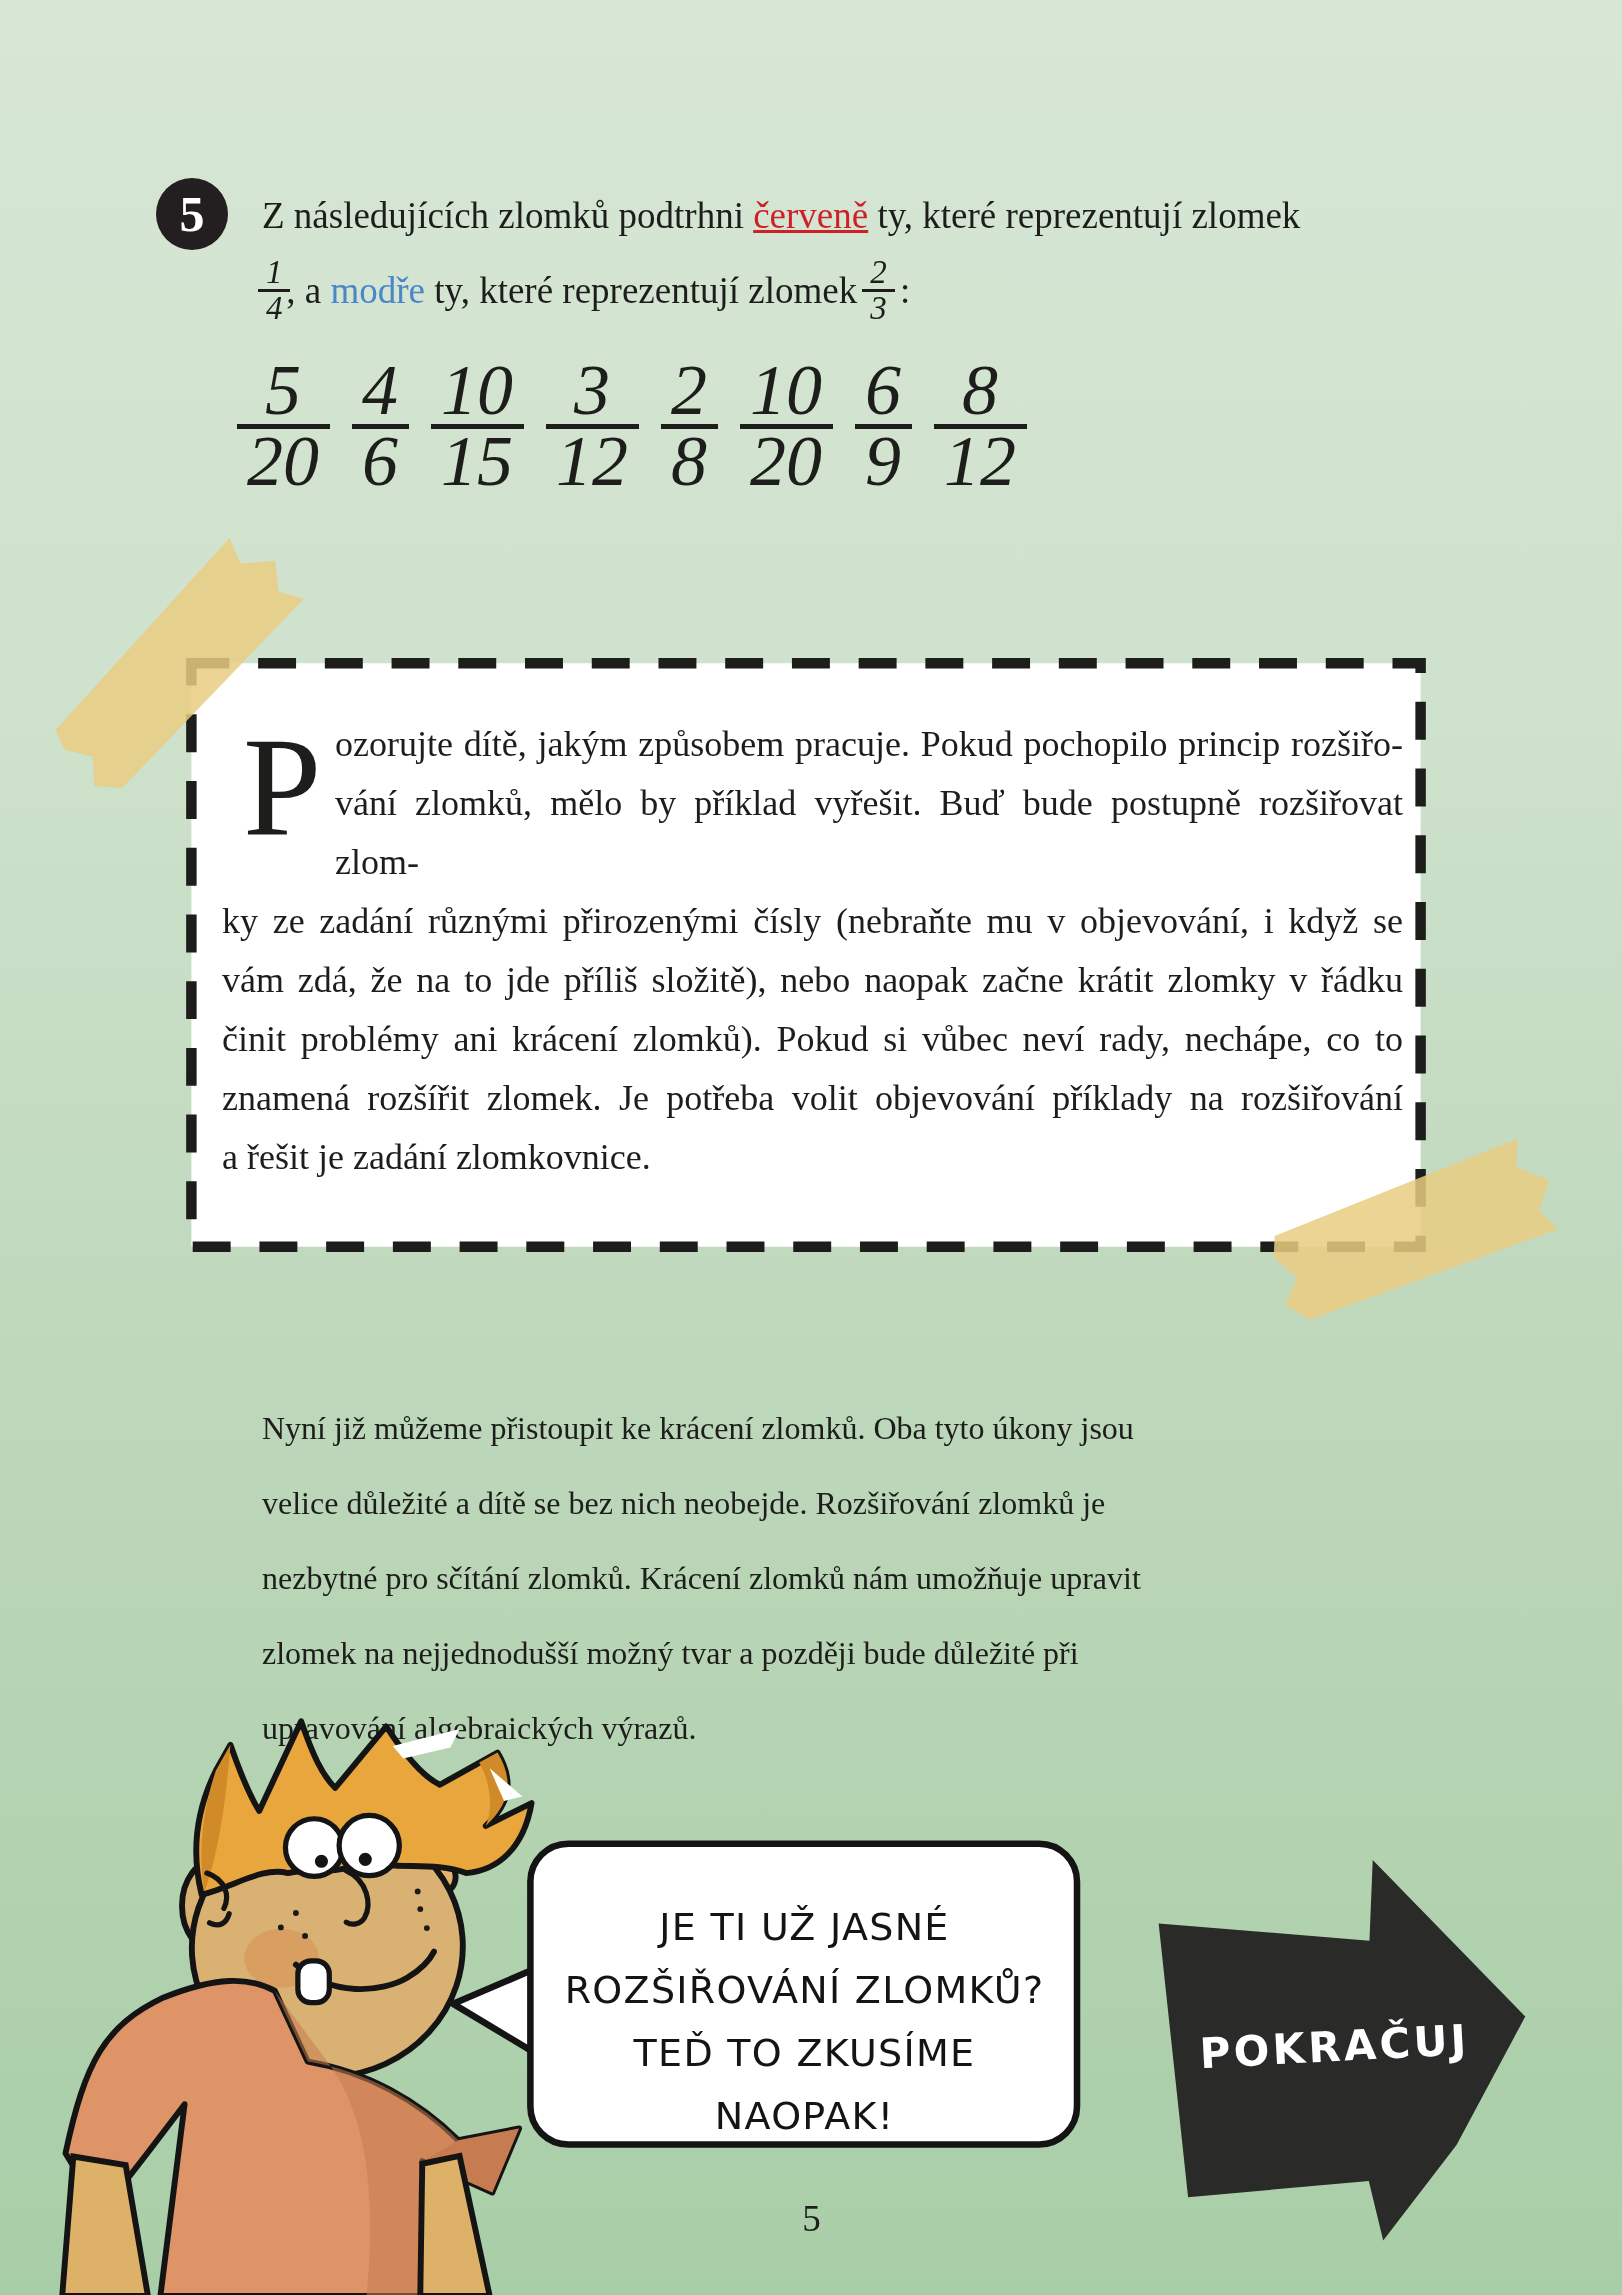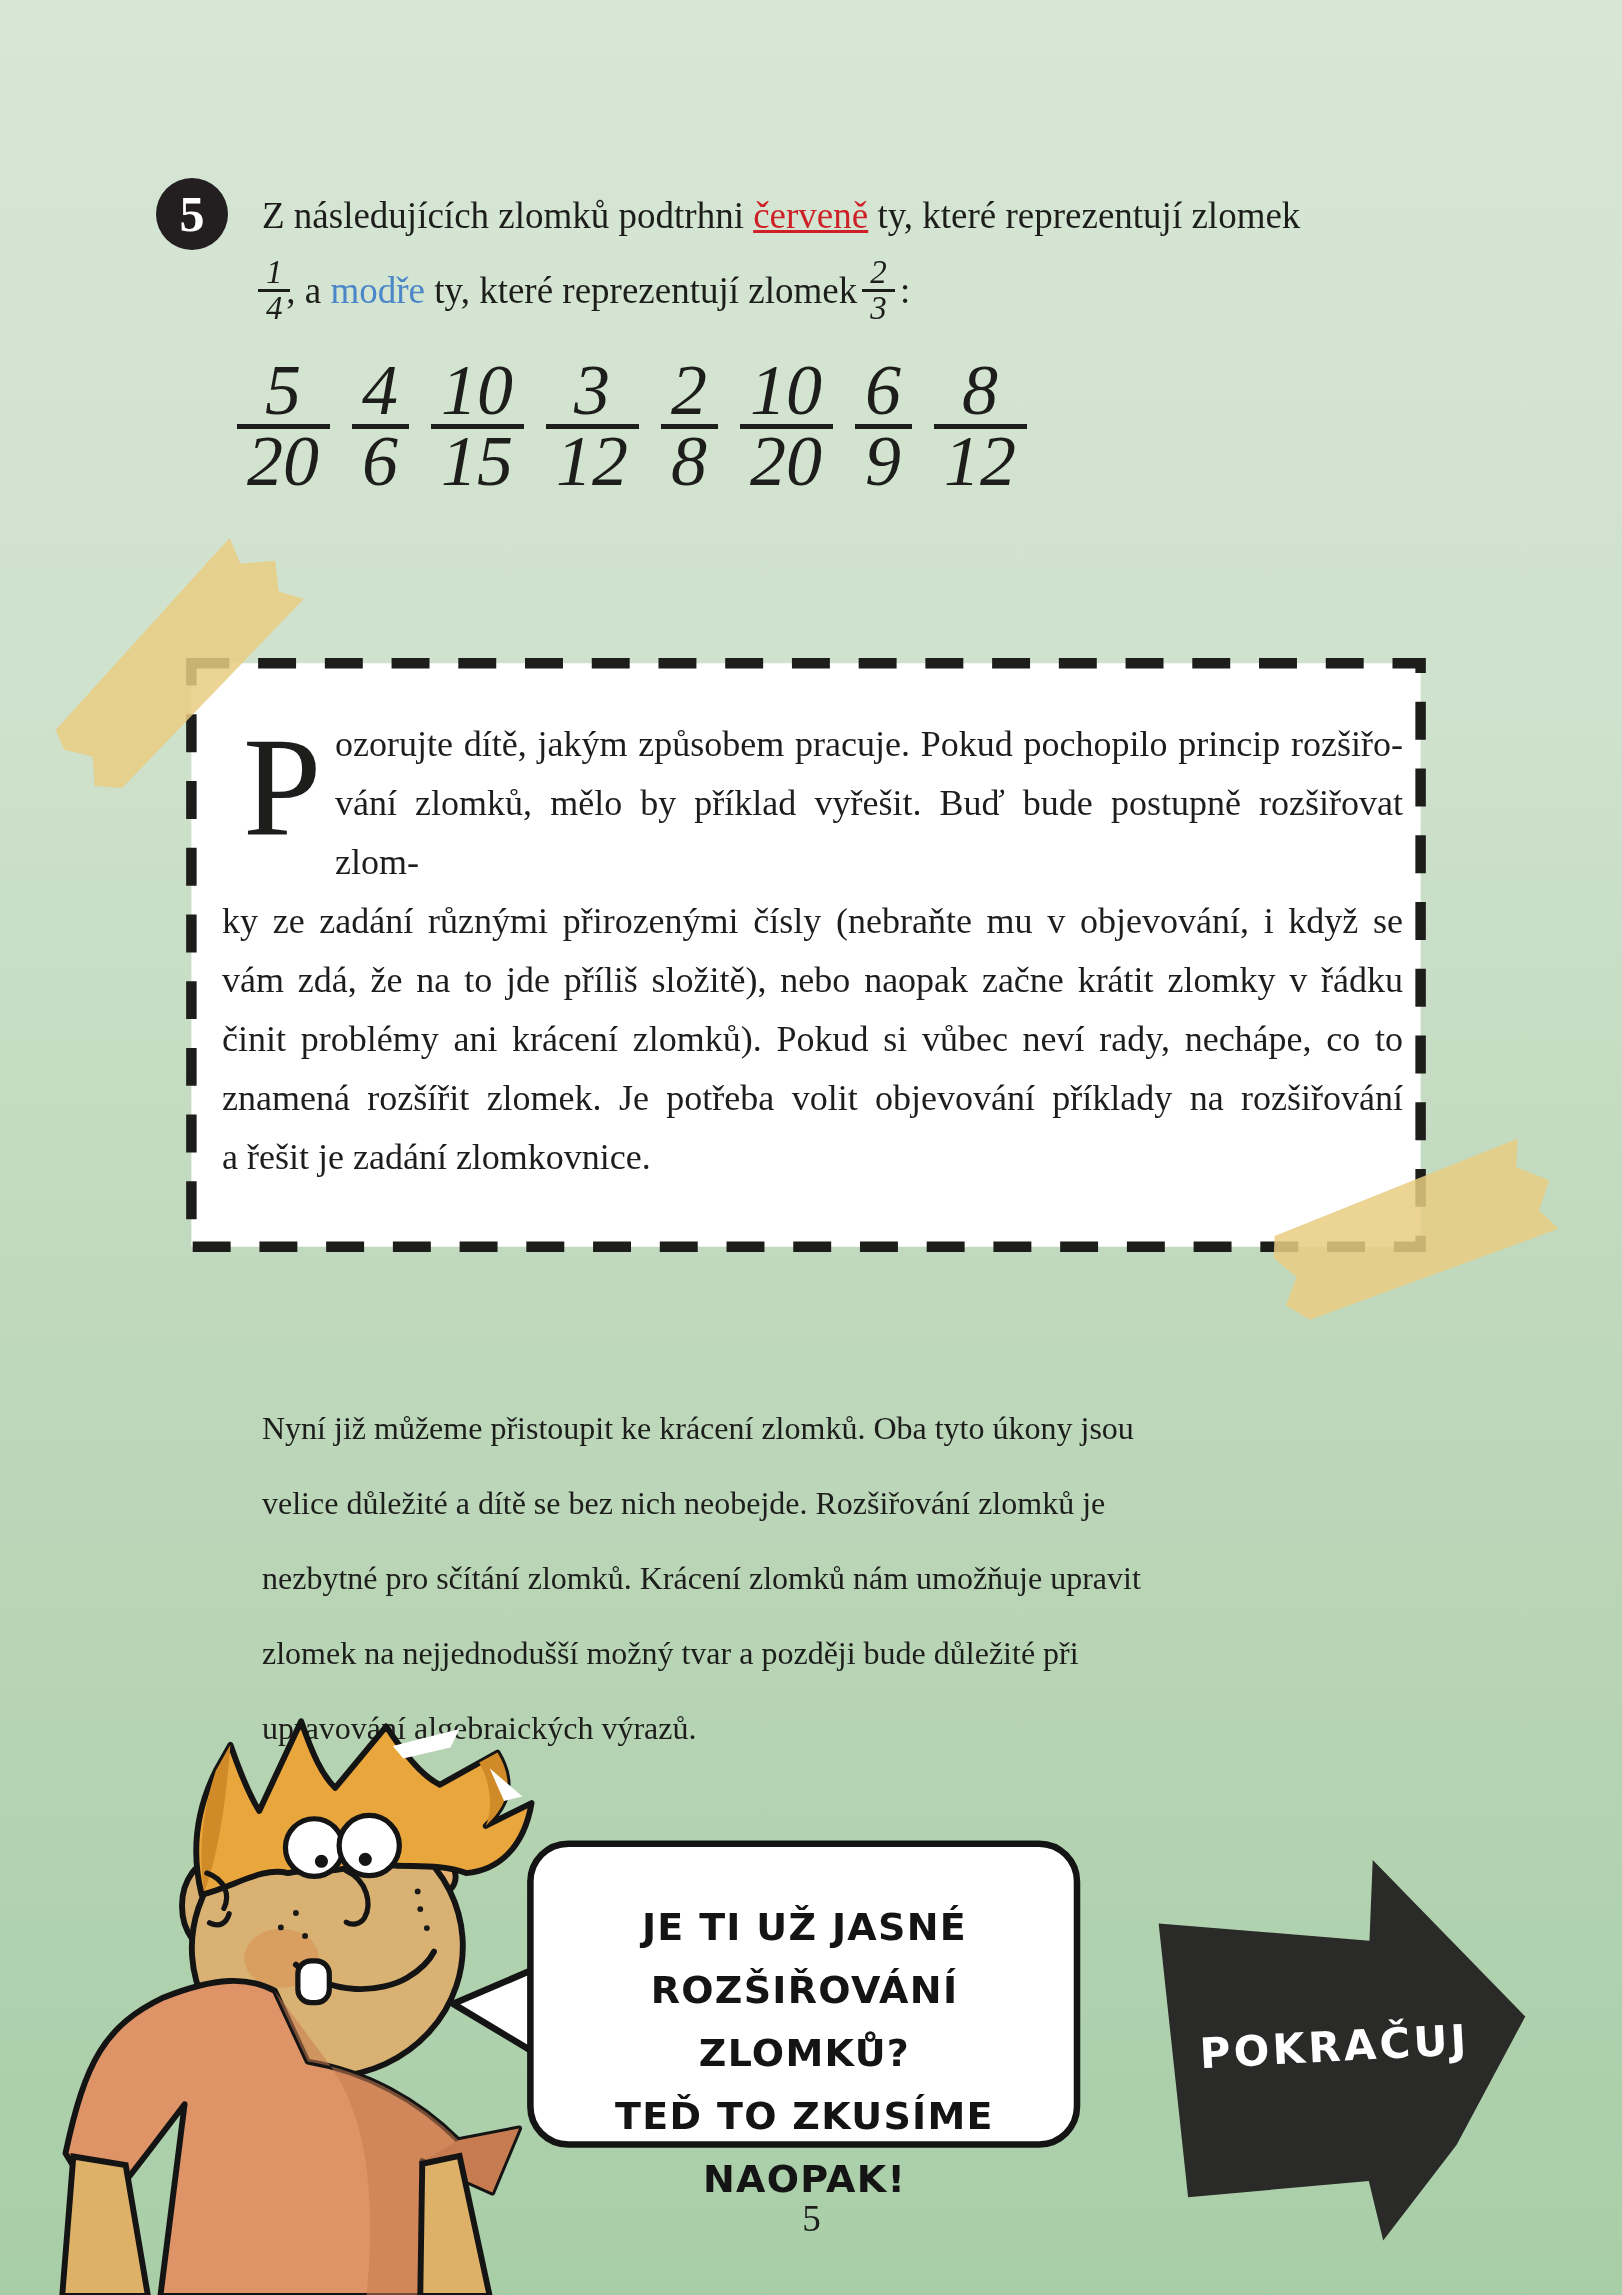--- a/index.html
+++ b/index.html
@@ -48,21 +48,21 @@
   }
   .tape1{left:33px;top:617px;width:288px;height:98px;transform:rotate(-47deg);}
   .tape2{left:1268px;top:1182px;width:291px;height:101px;transform:rotate(-21deg);}
 
   
   .para{left:262px;top:1391px;font-size:32px;line-height:75px;white-space:nowrap;}
 
   
   .bubbletext{
     left:543px;top:1896px;width:523px;text-align:center;
-    font-family:"DejaVu Sans",sans-serif;font-weight:bold;
+    font-family:"DejaVu Sans",sans-serif;font-weight:normal;
     font-size:38px;line-height:63px;letter-spacing:1.3px;color:#141414;
   }
 
   .pagenum{left:0;top:2197px;width:1623px;text-align:center;font-size:37px;}
 </style>
 </head>
 <body>
 
 <div id="page">
 

